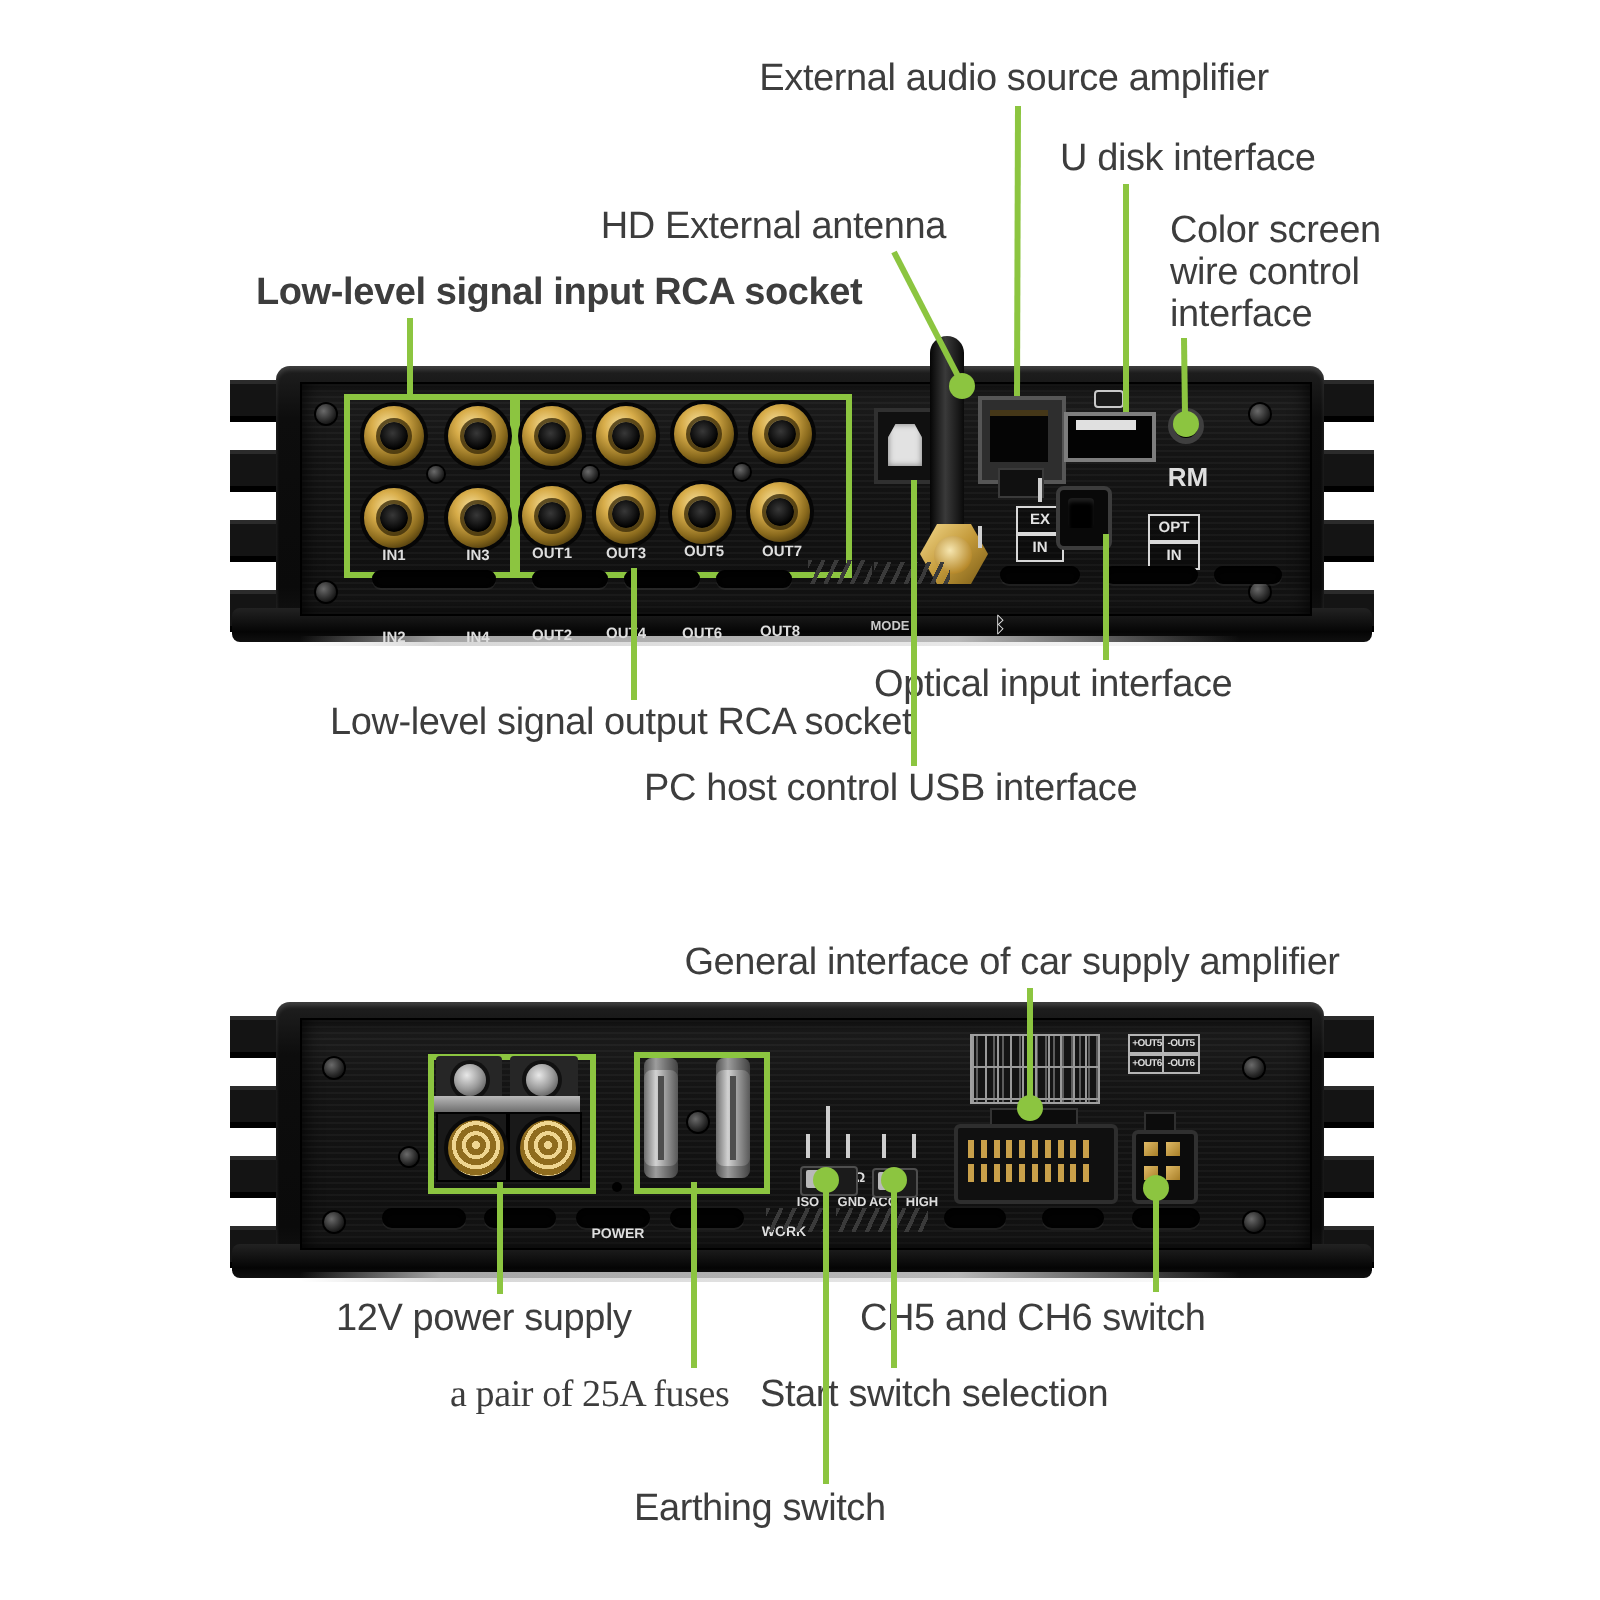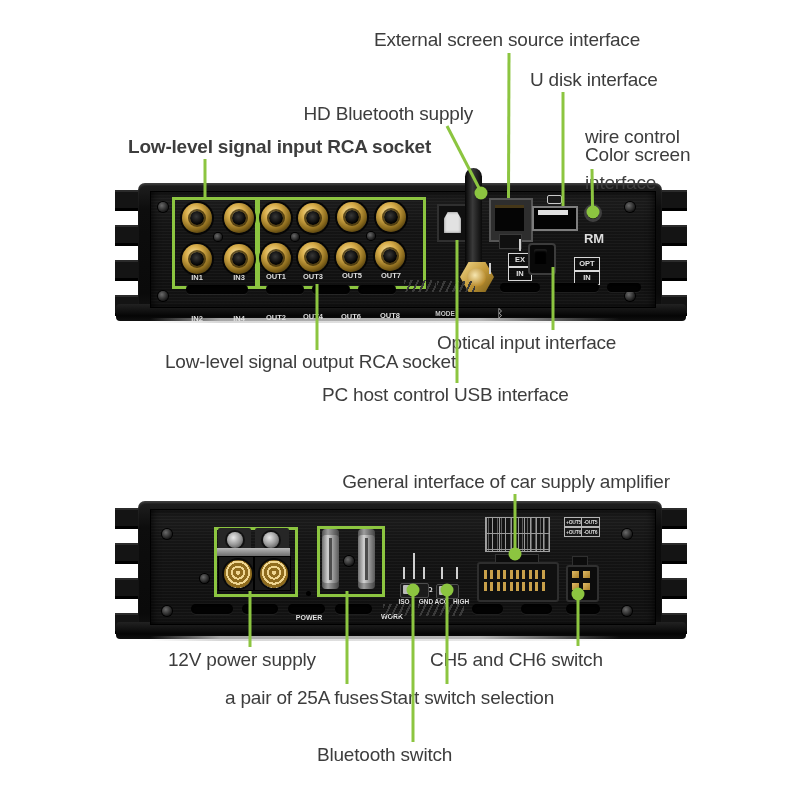--- a/index.html
+++ b/index.html
@@ -261,31 +261,31 @@
       <circle cx="481" cy="193" r="6.5"></circle>
       <circle cx="593" cy="212" r="6.5"></circle>
       <circle cx="515" cy="554" r="6.5"></circle>
       <circle cx="413" cy="590" r="6.5"></circle>
       <circle cx="447" cy="590" r="6.5"></circle>
       <circle cx="578" cy="594" r="6.5"></circle>
     </g>
   </svg>
 
   <div class="lblwrap">
-    <div class="lbl center" style="left:507px;top:29px;">External screen source interface</div>
+    <div class="lbl center" style="left:507px;top:29px;">External audio source amplifier</div>
     <div class="lbl" style="left:530px;top:69px;">U disk interface</div>
-    <div class="lbl right" style="left:473px;top:103px;">HD Bluetooth supply</div>
-    <div class="lbl" style="left:585px;top:105px;margin-top:39px;">Color screen</div>
+    <div class="lbl right" style="left:473px;top:103px;">HD External antenna</div>
+    <div class="lbl" style="left:585px;top:105px;">Color screen</div>
     <div class="lbl" style="left:585px;top:126px;">wire control</div>
-    <div class="lbl" style="left:585px;top:147px;margin-top:25px;">interface</div>
+    <div class="lbl" style="left:585px;top:147px;">interface</div>
     <div class="lbl" style="left:128px;top:136px;font-weight:bold;">Low-level signal input RCA socket</div>
     <div class="lbl" style="left:437px;top:332px;">Optical input interface</div>
     <div class="lbl" style="left:165px;top:351px;">Low-level signal output RCA socket</div>
     <div class="lbl" style="left:322px;top:384px;">PC host control USB interface</div>
     <div class="lbl center" style="left:506px;top:471px;">General interface of car supply amplifier</div>
     <div class="lbl" style="left:168px;top:649px;">12V power supply</div>
-    <div class="lbl" style="left:225px;top:687px;">a pair of 25A fuses</div>
+    <div class="lbl" style="left:225px;top:687px;font-family:Liberation Serif, serif;">a pair of 25A fuses</div>
     <div class="lbl" style="left:380px;top:687px;">Start switch selection</div>
     <div class="lbl" style="left:430px;top:649px;">CH5 and CH6 switch</div>
-    <div class="lbl" style="left:317px;top:744px;">Bluetooth switch</div>
+    <div class="lbl" style="left:317px;top:744px;">Earthing switch</div>
   </div>
 
 </div>
 
 </body></html>

